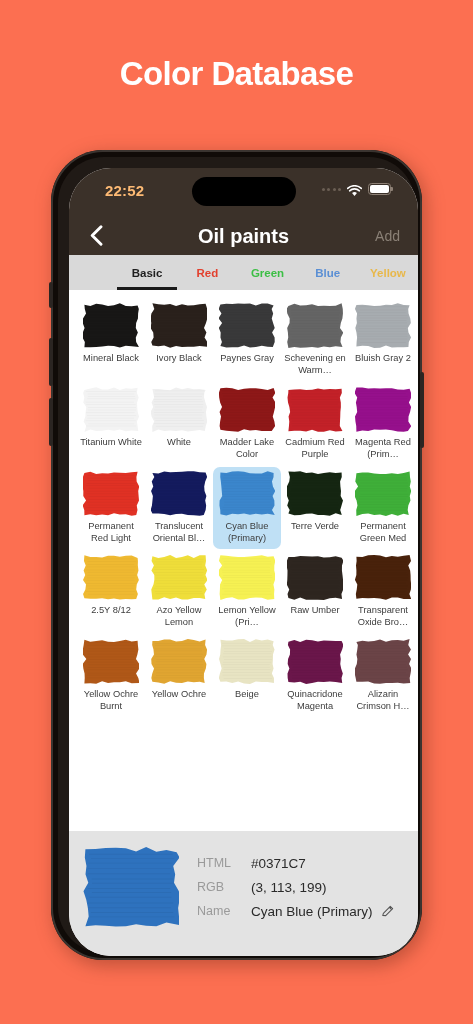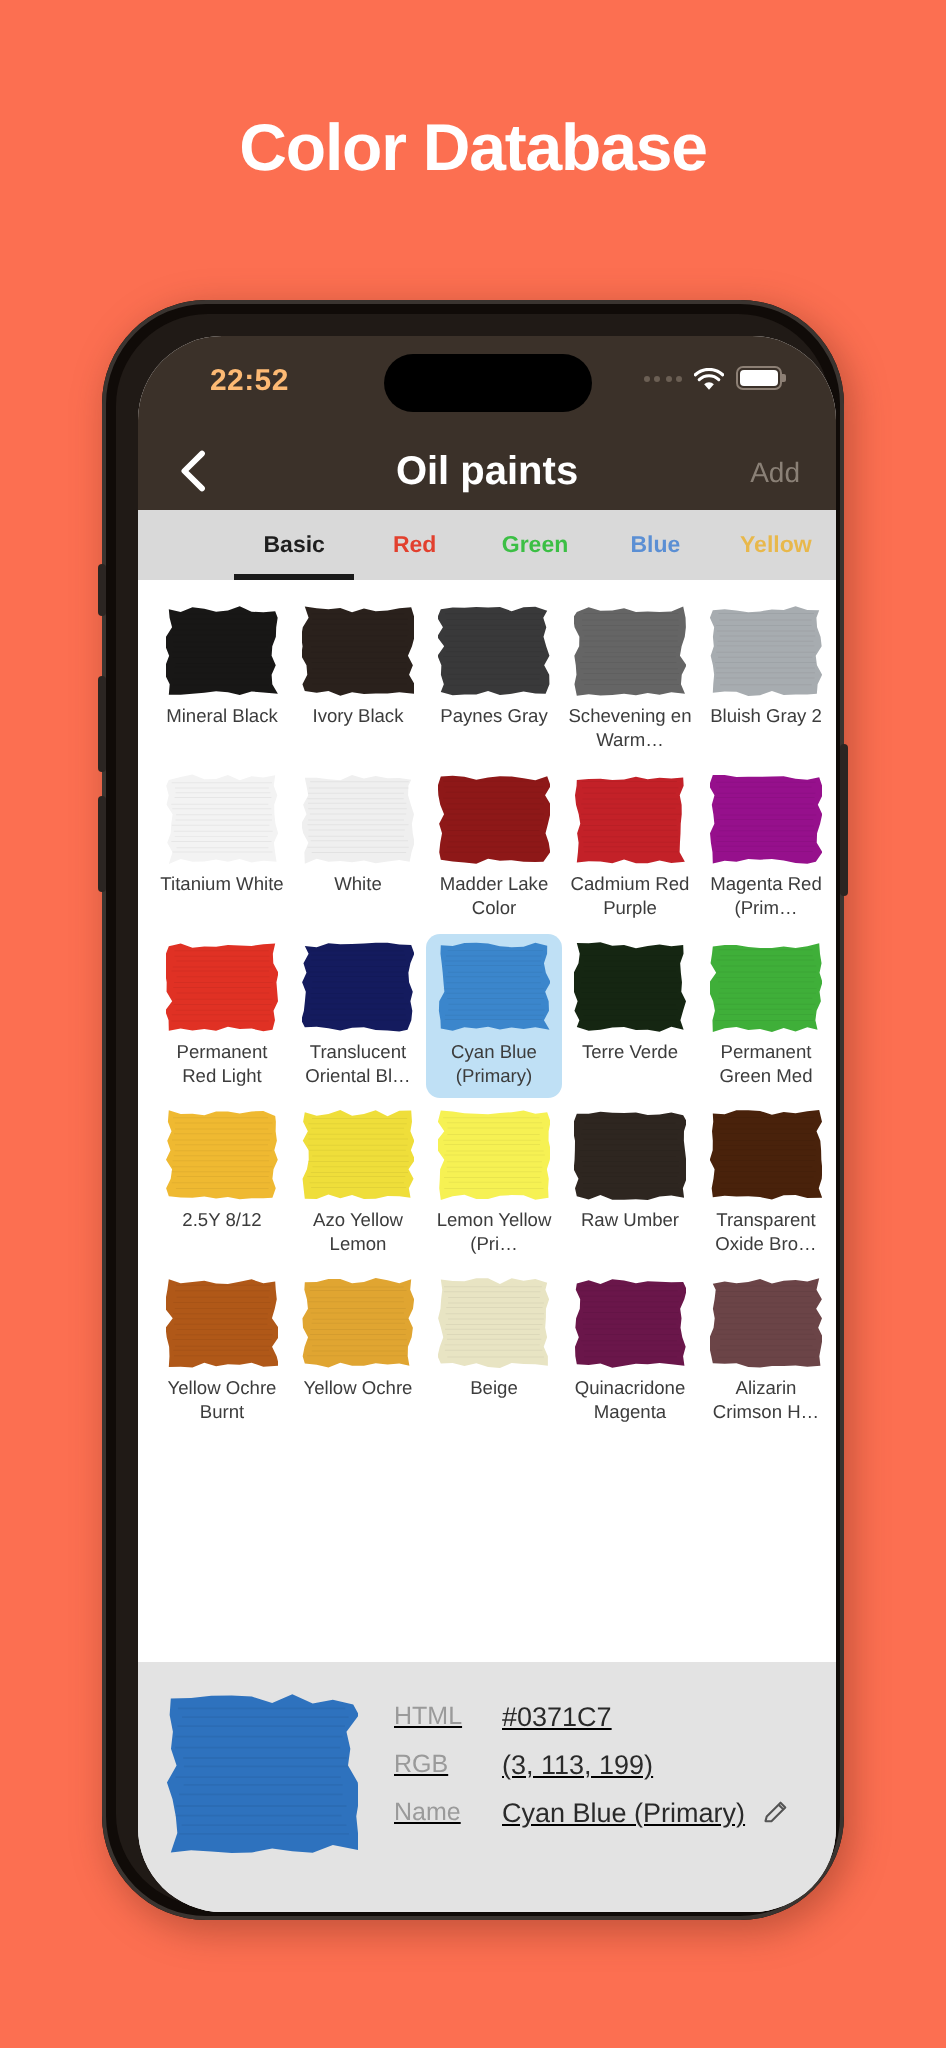--- a/index.html
+++ b/index.html
@@ -146,21 +146,21 @@
 
   
   .detail {
     position: absolute; left: 0; bottom: 0; width: 349px; height: 125px;
     background: #E3E3E3;
     display: flex; align-items: flex-start; padding: 16px 0 0 14px;
   }
   .detail-sw { width: 96px; height: 80px; flex: 0 0 auto; }
   .detail-sw svg { width: 100%; height: 100%; display: block; }
   .detail-rows { margin-left: 18px; padding-top: 4px; }
-  .drow { display: flex; align-items: flex-start; height: 24px; text-decoration: underline; }
+  .drow { display: flex; align-items: center; height: 24px; }
   .dkey { width: 54px; color: #9a9a9a; font-size: 12.5px; }
   .dval { color: #2a2a2a; font-size: 13.5px; }
   .pencil { margin-left: 8px; width: 14px; height: 14px; }
 </style>
 </head>
 <body style="background: rgb(252, 111, 81);">
 
 <div class="page-title">Color Database</div>
 
 <div class="phone-shadow"></div>

